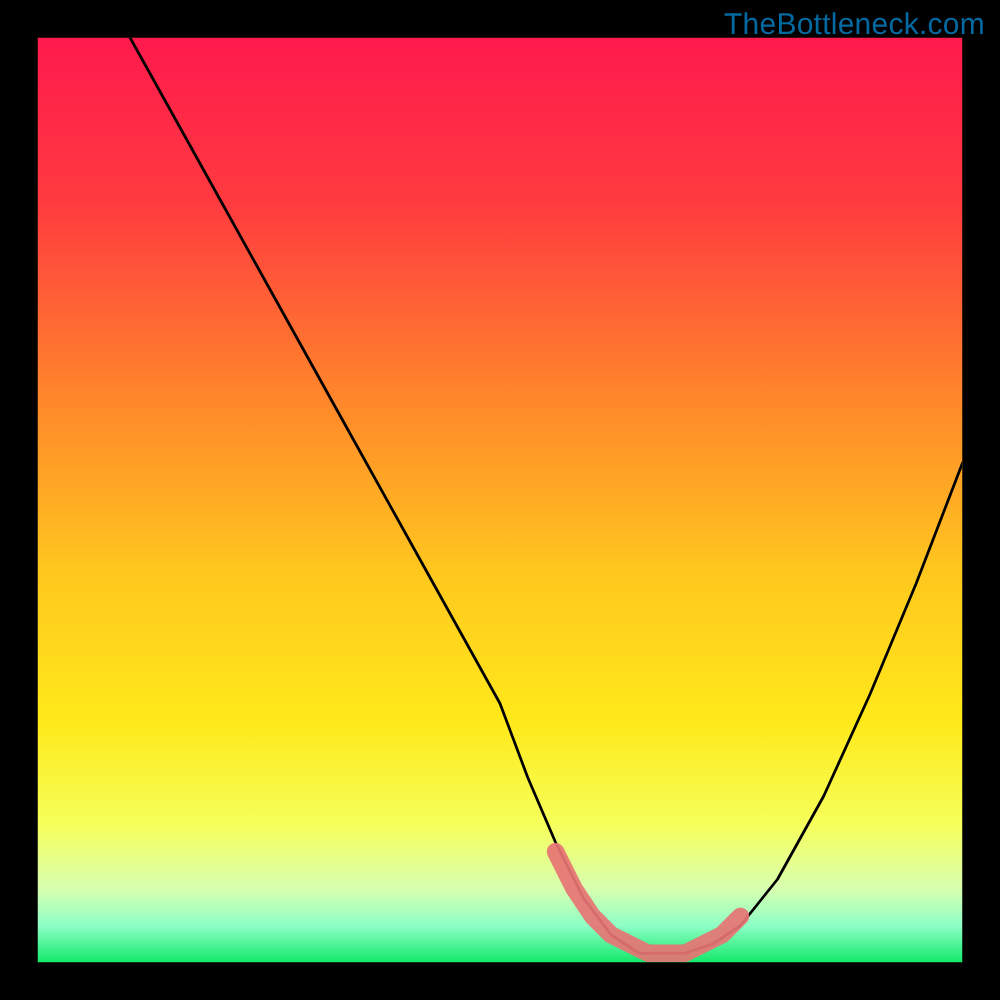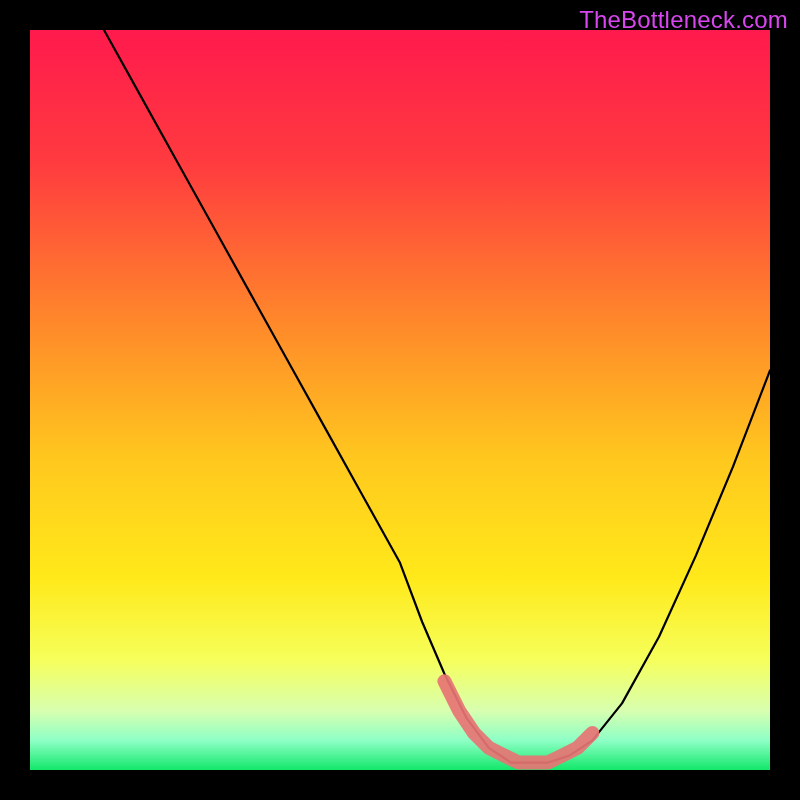--- a/index.html
+++ b/index.html
@@ -33,21 +33,21 @@
   .curve-svg {
     position: absolute;
     inset: 0;
     width: 100%;
     height: 100%;
   }
   .watermark {
     position: absolute;
     top: 6px;
     right: 12px;
-    color: #d946ef;
+    color: #0369a1;
     font-size: 24px;
     font-weight: 400;
     letter-spacing: 0.2px;
   }
 </style>
 </head>
 <body>
 
 <div class="frame">
 

